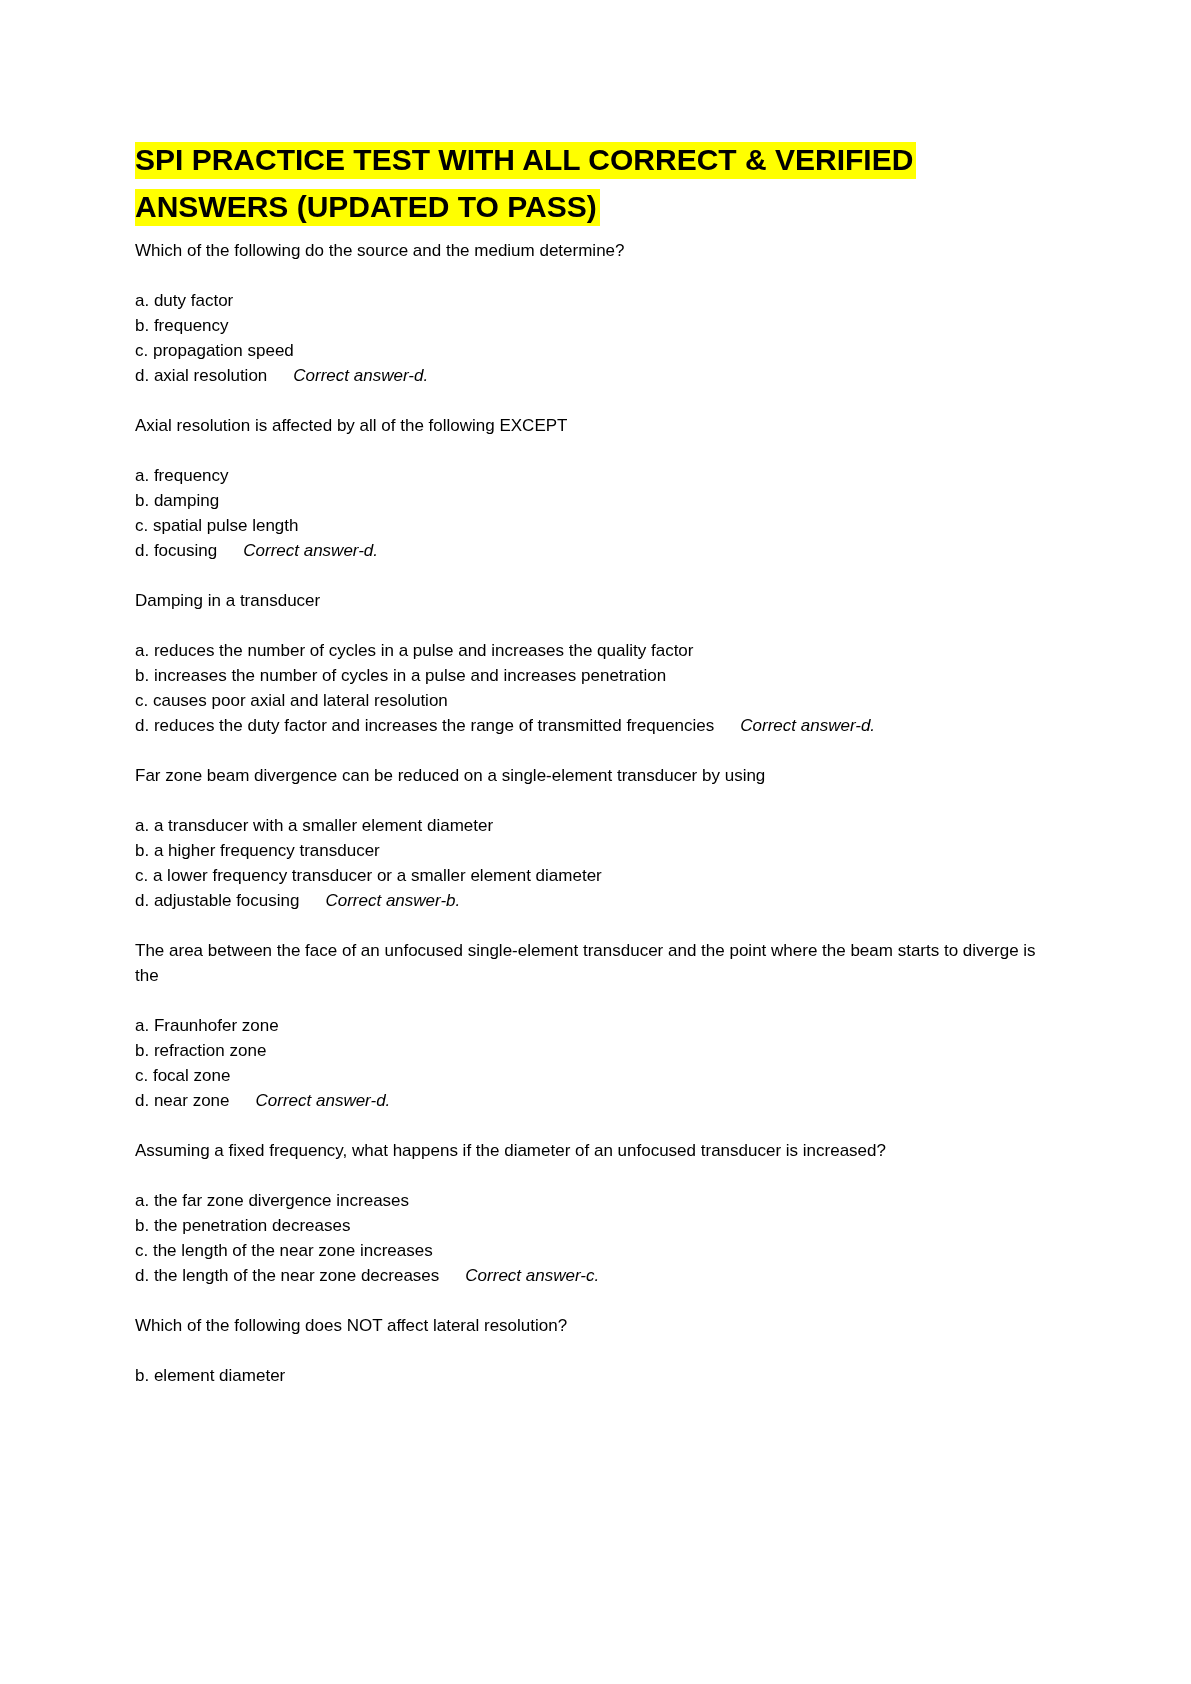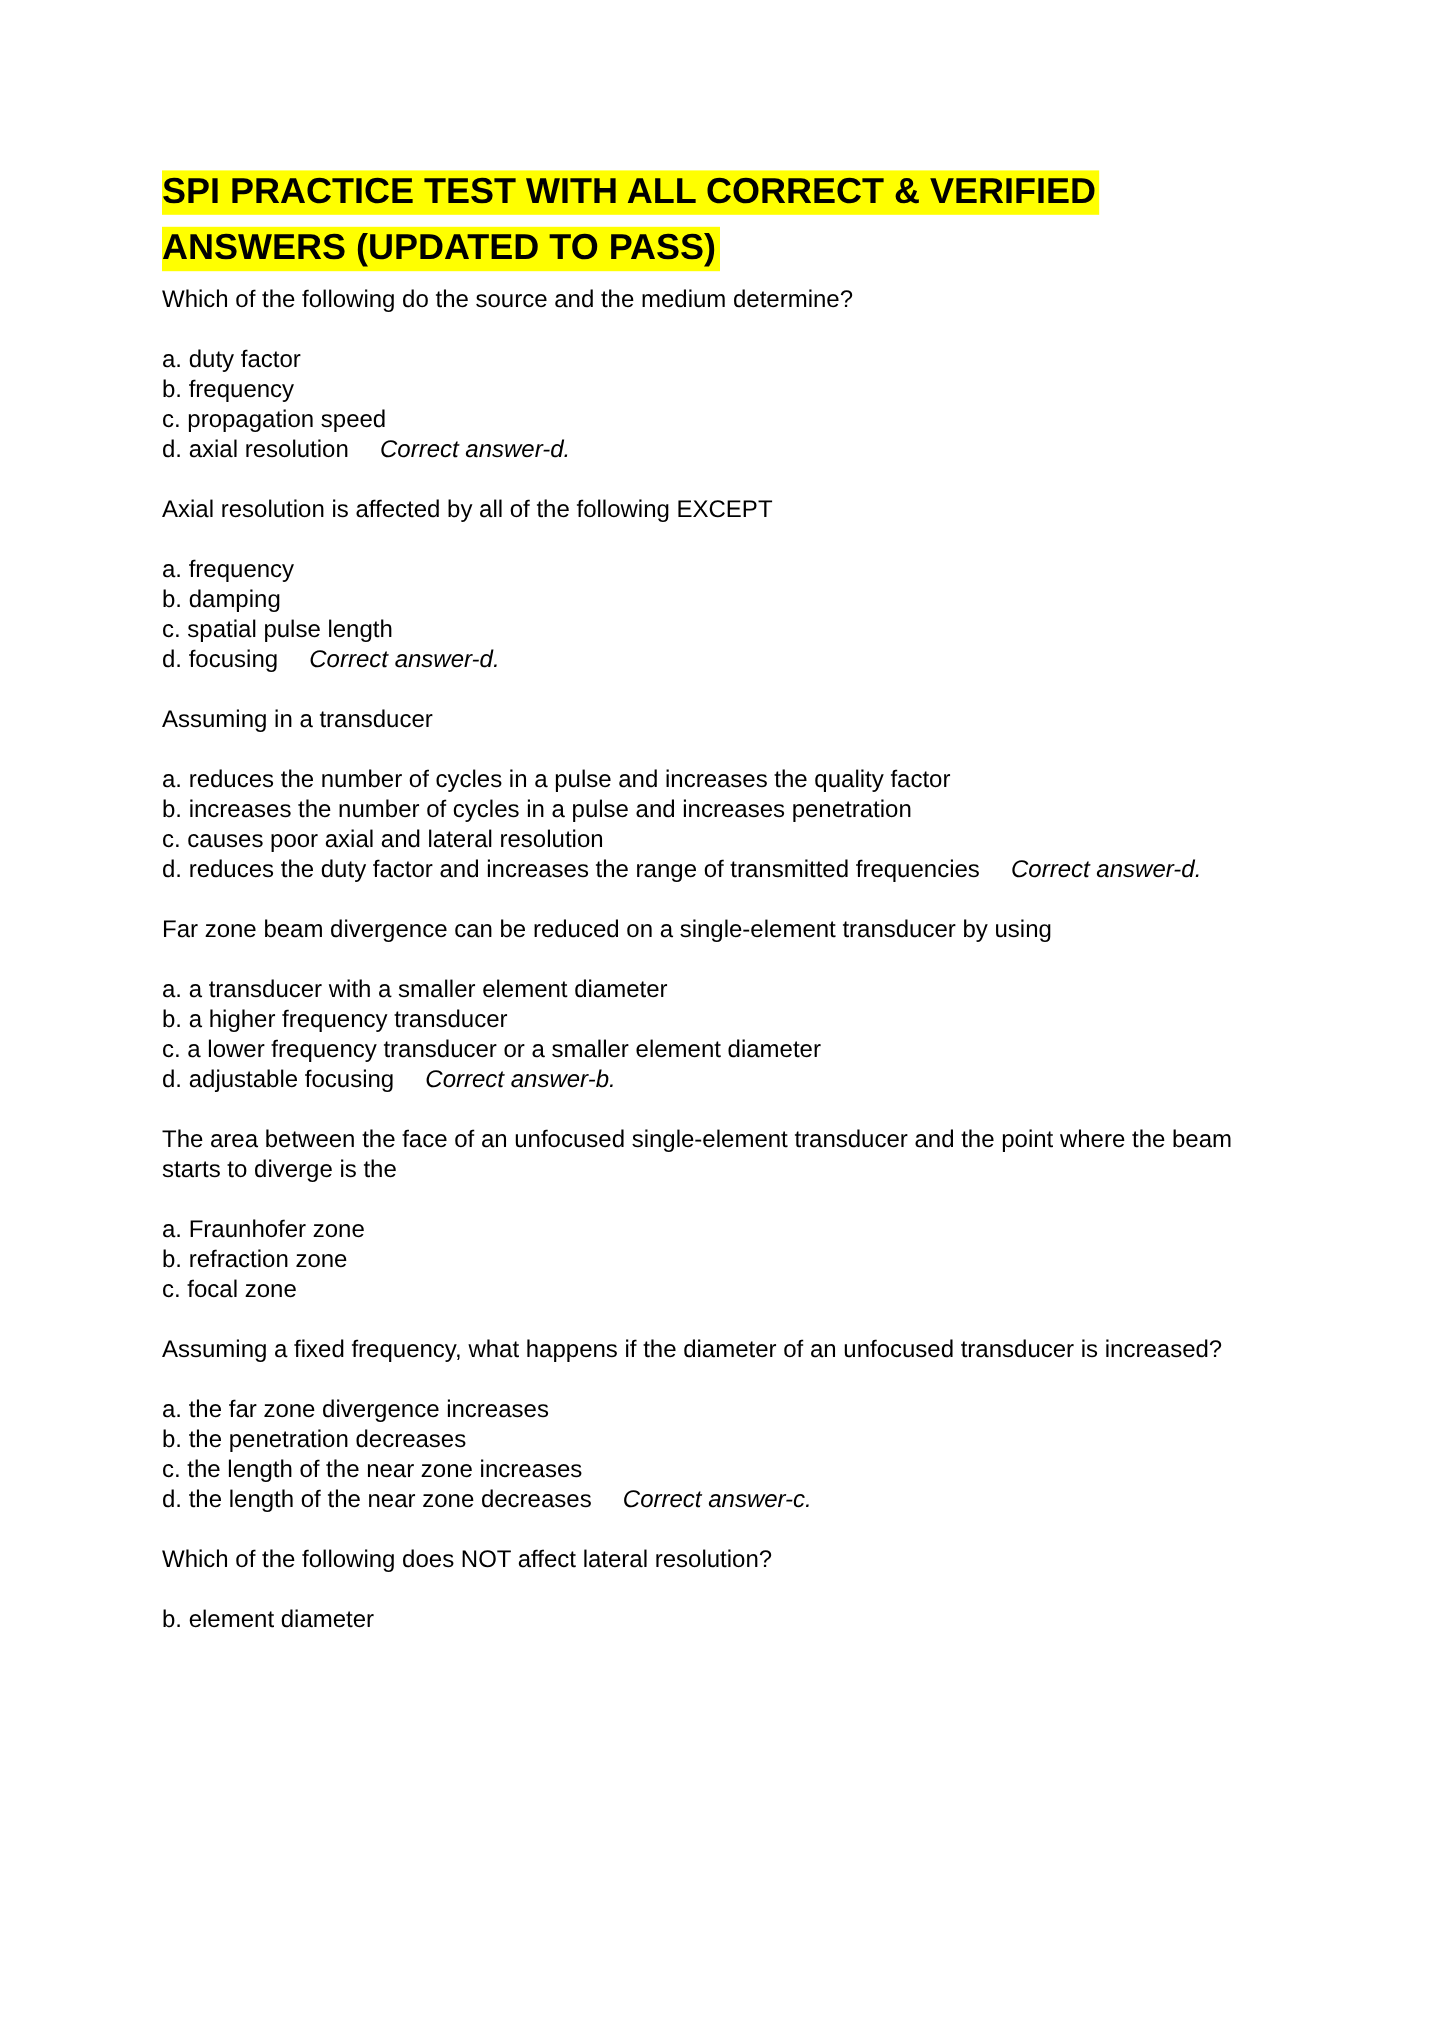--- a/index.html
+++ b/index.html
@@ -27,21 +27,21 @@
     line-height: 47px;
     letter-spacing: 0px;
   }
   .doc-title .hl {
     background: #ffff00;
     padding: 1px 3px 3px 0;
     box-decoration-break: clone;
     -webkit-box-decoration-break: clone;
   }
   .content {
-    font-size: 20px;
+    font-size: 17px;
     line-height: 25px;
   }
   .question-block {
     margin: 0 0 25px 0;
   }
   .question-text {
     margin: 0 0 25px 0;
   }
   .option-line {
     margin: 0;
@@ -70,21 +70,21 @@
       <div class="question-block">
         <p class="question-text">Axial resolution is affected by all of the following EXCEPT</p>
         <div class="options">
           <div class="option-line"><span>a. frequency</span></div>
           <div class="option-line"><span>b. damping</span></div>
           <div class="option-line"><span>c. spatial pulse length</span></div>
           <div class="option-line"><span>d. focusing</span><span class="answer">Correct answer-d.</span></div>
         </div>
       </div>
       <div class="question-block">
-        <p class="question-text">Assuming in a transducer</p>
+        <p class="question-text">Damping in a transducer</p>
         <div class="options">
           <div class="option-line"><span>a. reduces the number of cycles in a pulse and increases the quality factor</span></div>
           <div class="option-line"><span>b. increases the number of cycles in a pulse and increases penetration</span></div>
           <div class="option-line"><span>c. causes poor axial and lateral resolution</span></div>
           <div class="option-line"><span>d. reduces the duty factor and increases the range of transmitted frequencies</span><span class="answer">Correct answer-d.</span></div>
         </div>
       </div>
       <div class="question-block">
         <p class="question-text">Far zone beam divergence can be reduced on a single-element transducer by using</p>
         <div class="options">
@@ -93,20 +93,21 @@
           <div class="option-line"><span>c. a lower frequency transducer or a smaller element diameter</span></div>
           <div class="option-line"><span>d. adjustable focusing</span><span class="answer">Correct answer-b.</span></div>
         </div>
       </div>
       <div class="question-block">
         <p class="question-text">The area between the face of an unfocused single-element transducer and the point where the beam starts to diverge is the</p>
         <div class="options">
           <div class="option-line"><span>a. Fraunhofer zone</span></div>
           <div class="option-line"><span>b. refraction zone</span></div>
           <div class="option-line"><span>c. focal zone</span></div>
+          <div class="option-line"><span>d. near zone</span><span class="answer">Correct answer-d.</span></div>
         </div>
       </div>
       <div class="question-block">
         <p class="question-text">Assuming a fixed frequency, what happens if the diameter of an unfocused transducer is increased?</p>
         <div class="options">
           <div class="option-line"><span>a. the far zone divergence increases</span></div>
           <div class="option-line"><span>b. the penetration decreases</span></div>
           <div class="option-line"><span>c. the length of the near zone increases</span></div>
           <div class="option-line"><span>d. the length of the near zone decreases</span><span class="answer">Correct answer-c.</span></div>
         </div>

